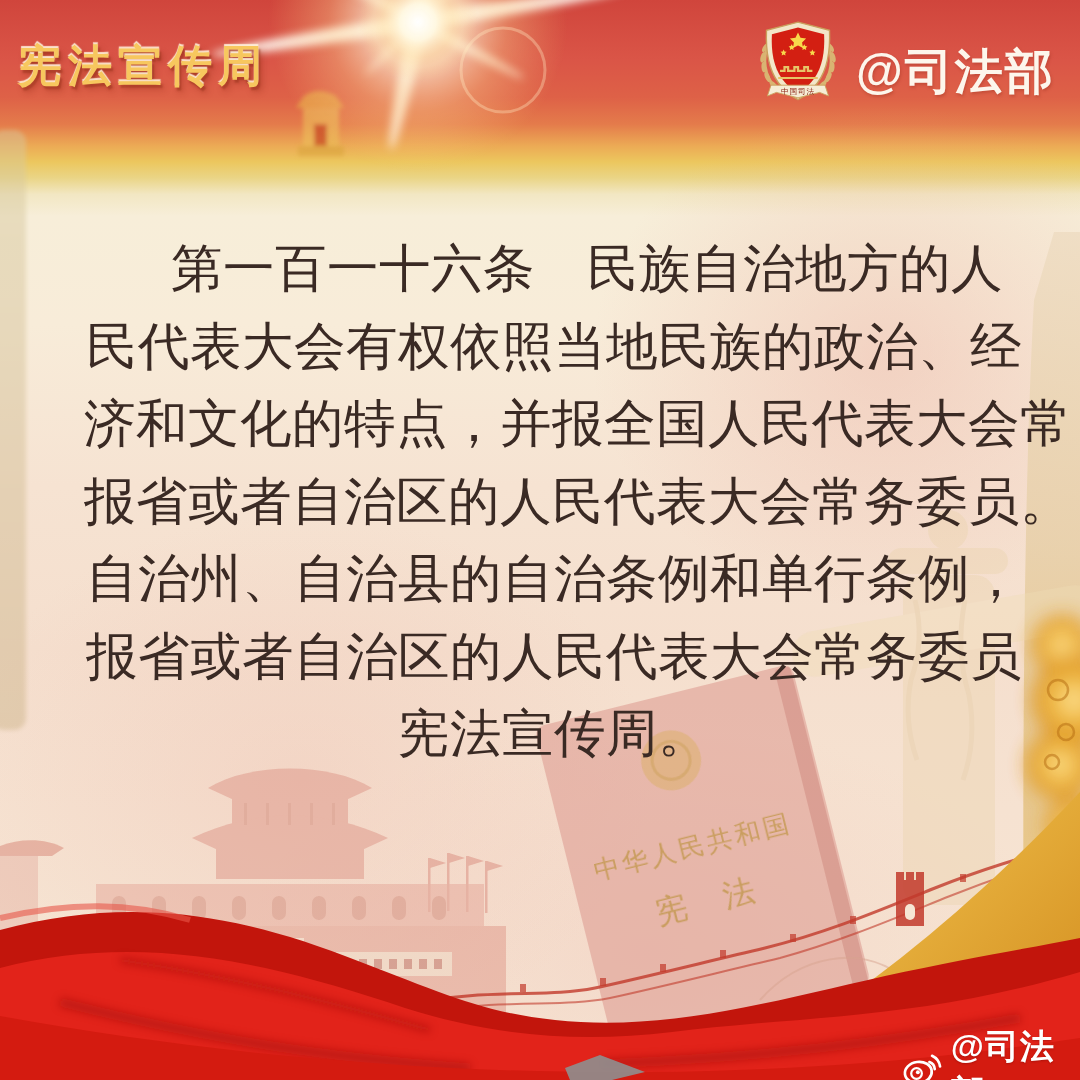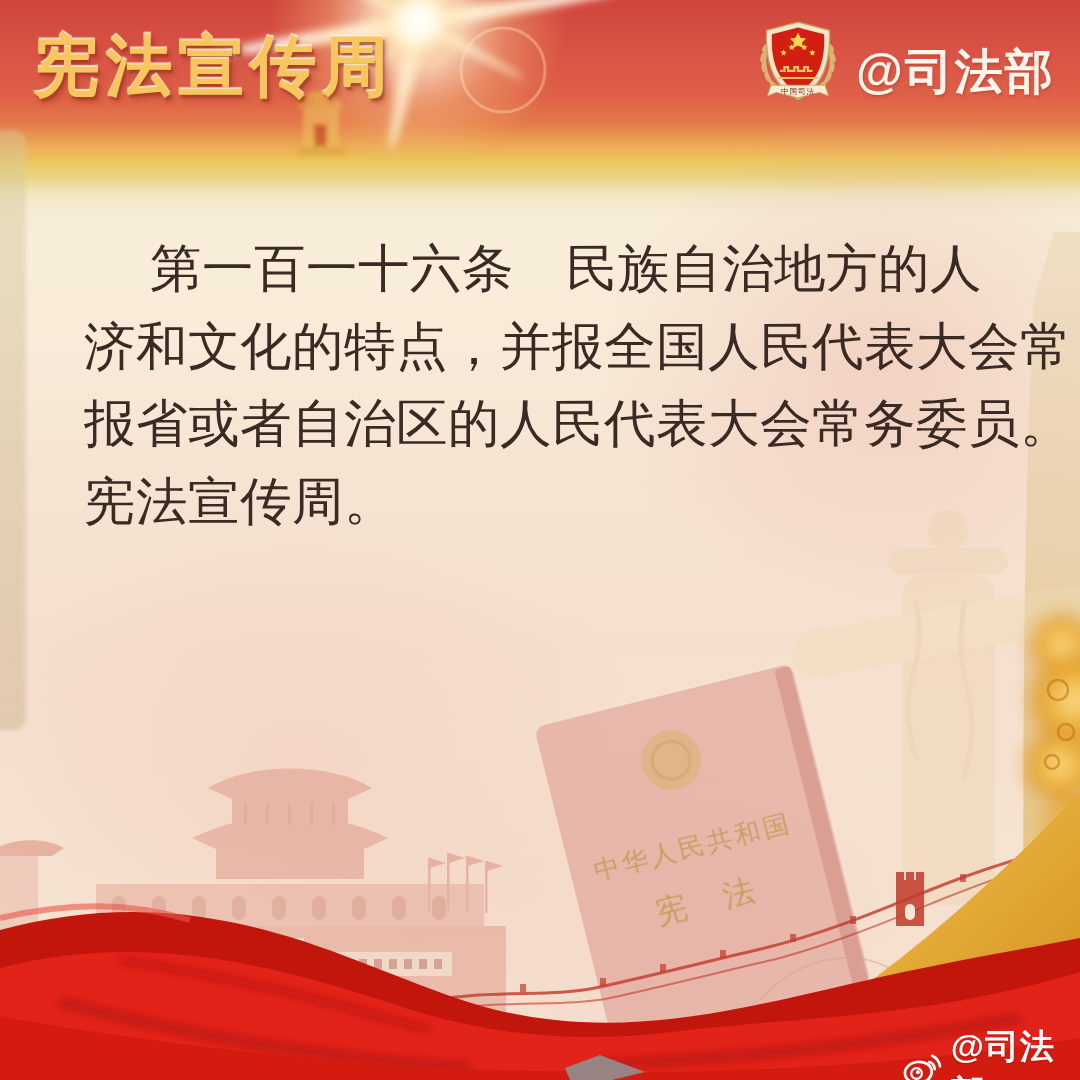--- a/index.html
+++ b/index.html
@@ -11,37 +11,37 @@
       radial-gradient(500px 380px at 28% 72%, rgba(236,186,172,.30), rgba(236,186,172,0) 70%),
       radial-gradient(560px 320px at 60% 88%, rgba(240,196,184,.35), rgba(240,196,184,0) 72%),
       linear-gradient(180deg,
         #d0453c 0%, #da5547 5.5%, #de6147 9%, #e47b4b 11.5%,
         #ecaa55 13.5%, #ecc75e 15%, #ead587 16.5%,
         #f2e7c3 18%, #f7eed9 20%,
         #f8ecd9 30%, #f6e3d2 45%, #f5dfce 60%, #f6e2d1 75%, #f6e6d4 100%);
   }
   .decor{position:absolute;inset:0;}
   .title{
-    position:absolute;left:34px;top:30px;
-    font-size:66px;font-weight:800;letter-spacing:6px;line-height:72px;
+    position:absolute;left:18px;top:30px;
+    font-size:44px;font-weight:800;letter-spacing:6px;line-height:72px;
     color:#f7c75e;
     text-shadow:0 -2px 1px rgba(255,242,218,.9), 2px 3px 2px rgba(150,50,25,.55), 4px 5px 6px rgba(140,40,20,.35);
   }
   .handle-top{
     position:absolute;left:856px;top:40px;
     font-size:48px;font-weight:800;letter-spacing:2px;
     color:#fdf6ec;text-shadow:1px 2px 3px rgba(150,45,30,.35);
   }
   .emblem{position:absolute;left:753px;top:14px;width:90px;height:92px;}
   .article{
     position:absolute;left:84px;top:230px;width:940px;
     font-size:51.5px;line-height:77.5px;letter-spacing:.5px;
     color:#3a2a24;
   }
-  .article .line{white-space:nowrap;}
+  .article .line{white-space:nowrap;text-align:center;}
   .article .indent{text-indent:66px;}
   .footer{
     position:absolute;left:901px;top:1024px;
     display:flex;align-items:center;gap:9px;
     color:#ffffff;font-size:34px;font-weight:800;letter-spacing:1px;
     text-shadow:0 1px 2px rgba(120,10,5,.4);
   }
   .footer svg{display:block;}
 </style>
 </head>
@@ -273,22 +273,25 @@
     <path d="M30,62 h5 v-4 h4 v4 h7 v-4 h4 v4 h7 v-4 h4 v4 h5" stroke="#e7c468" stroke-width="2.5" fill="none"></path>
     <path d="M28,70 h44" stroke="#e7c468" stroke-width="2"></path>
     <path d="M20,78 L80,78 L84,90 L74,86 L50,92 L26,86 L16,90 Z" fill="#f6edd6" stroke="#c9a05c" stroke-width="1"></path>
     <text x="50" y="88" font-size="8.5" fill="#8a2315" text-anchor="middle" letter-spacing="1" font-family="Liberation Sans, sans-serif">中国司法</text>
   </svg>
 
   <div class="handle-top">@司法部</div>
 
   <div class="article">
     <div class="line indent">第一百一十六条　民族自治地方的人</div>
+    <div class="line">民代表大会有权依照当地民族的政治、经</div>
     <div class="line">济和文化的特点，并报全国人民代表大会常</div>
     <div class="line">报省或者自治区的人民代表大会常务委员。</div>
+    <div class="line">自治州、自治县的自治条例和单行条例，</div>
+    <div class="line">报省或者自治区的人民代表大会常务委员</div>
     <div class="line">宪法宣传周。</div>
   </div>
 
   <div class="footer">
     <svg width="44" height="38" viewBox="0 0 46 40">
       <path d="M21.5,34.5 C13,35.5 5.5,31.5 4.5,25 C3.5,18.5 9.5,12 18,11 C26.5,10 33.5,14 34.5,20.5 C35.5,27 30,33.5 21.5,34.5 Z" fill="none" stroke="#ffffff" stroke-width="3"></path>
       <circle cx="17.5" cy="24" r="6" fill="none" stroke="#ffffff" stroke-width="2.5"></circle>
       <circle cx="19" cy="22.5" r="2.2" fill="#ffffff"></circle>
       <path d="M32,11 a9,9 0 0 1 6,8" stroke="#ffffff" stroke-width="3" fill="none" stroke-linecap="round"></path>
       <path d="M35,4 a16,16 0 0 1 9,12" stroke="#ffffff" stroke-width="3" fill="none" stroke-linecap="round"></path>

